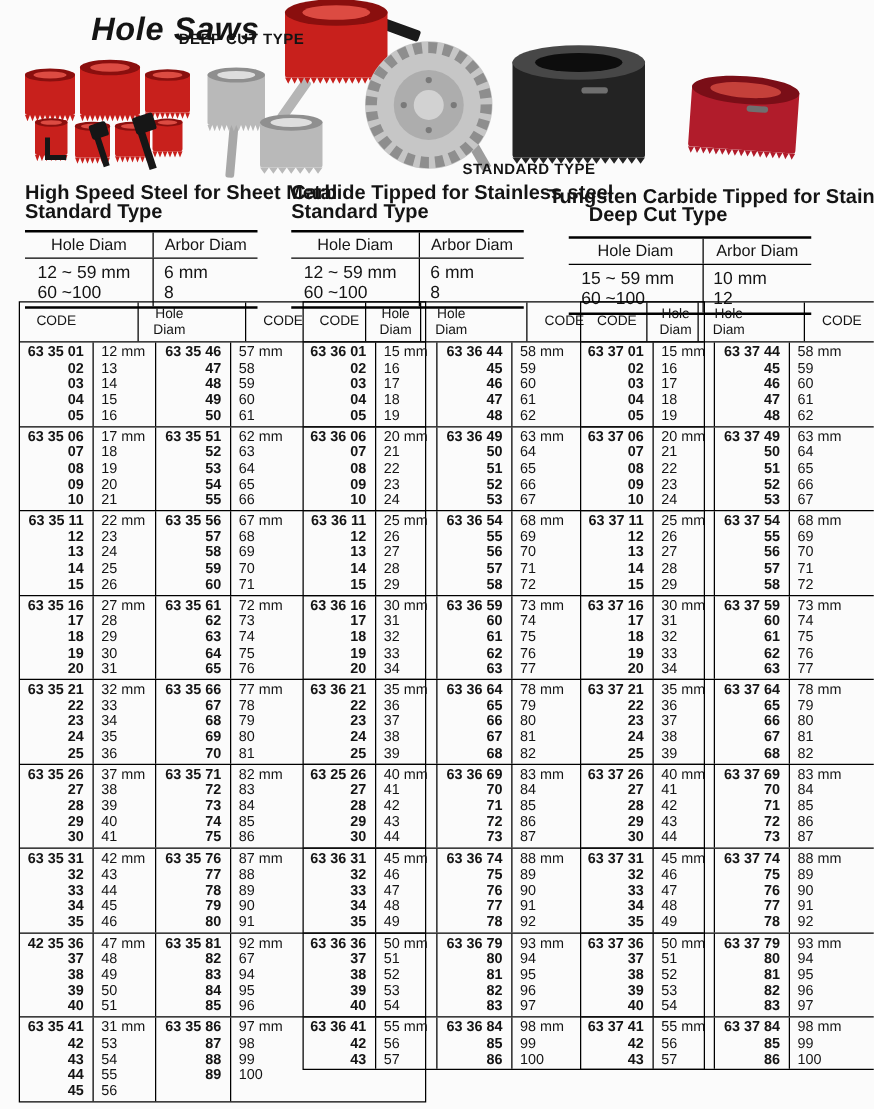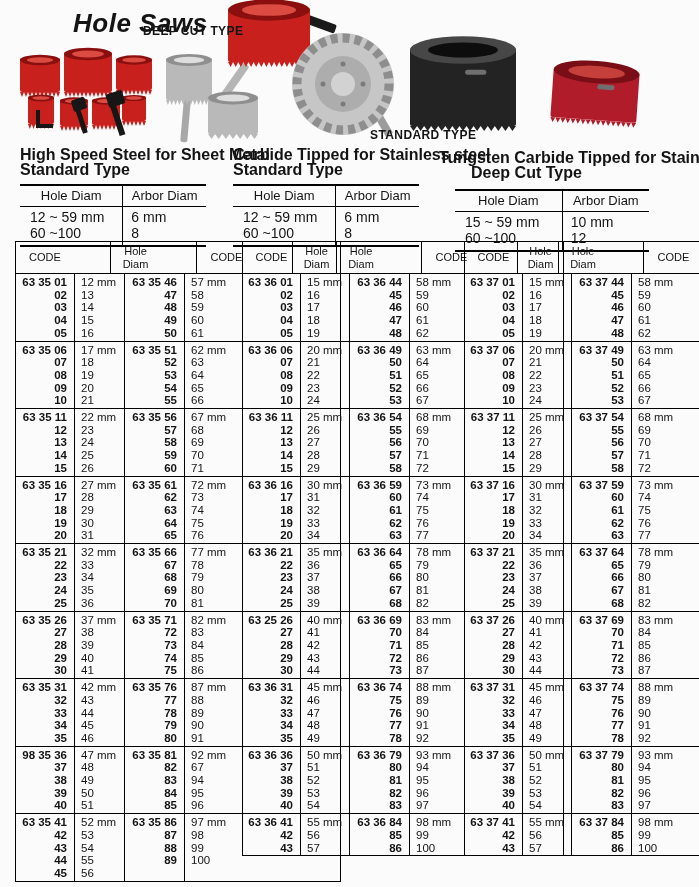--- a/index.html
+++ b/index.html
@@ -432,21 +432,21 @@
       <div class="cell diam-cell">
         <div class="ln">87 mm</div>
         <div class="ln">88</div>
         <div class="ln">89</div>
         <div class="ln">90</div>
         <div class="ln">91</div>
       </div>
     </div>
     <div class="st-group">
       <div class="cell code-cell">
-        <div class="ln">98 35 36</div>
+        <div class="ln">42 35 36</div>
         <div class="ln">37</div>
         <div class="ln">38</div>
         <div class="ln">39</div>
         <div class="ln">40</div>
       </div>
       <div class="cell diam-cell">
         <div class="ln">47 mm</div>
         <div class="ln">48</div>
         <div class="ln">49</div>
         <div class="ln">50</div>
@@ -469,21 +469,21 @@
     </div>
     <div class="st-group">
       <div class="cell code-cell">
         <div class="ln">63 35 41</div>
         <div class="ln">42</div>
         <div class="ln">43</div>
         <div class="ln">44</div>
         <div class="ln">45</div>
       </div>
       <div class="cell diam-cell">
-        <div class="ln">52 mm</div>
+        <div class="ln">31 mm</div>
         <div class="ln">53</div>
         <div class="ln">54</div>
         <div class="ln">55</div>
         <div class="ln">56</div>
       </div>
       <div class="cell code-cell">
         <div class="ln">63 35 86</div>
         <div class="ln">87</div>
         <div class="ln">88</div>
         <div class="ln">89</div>

